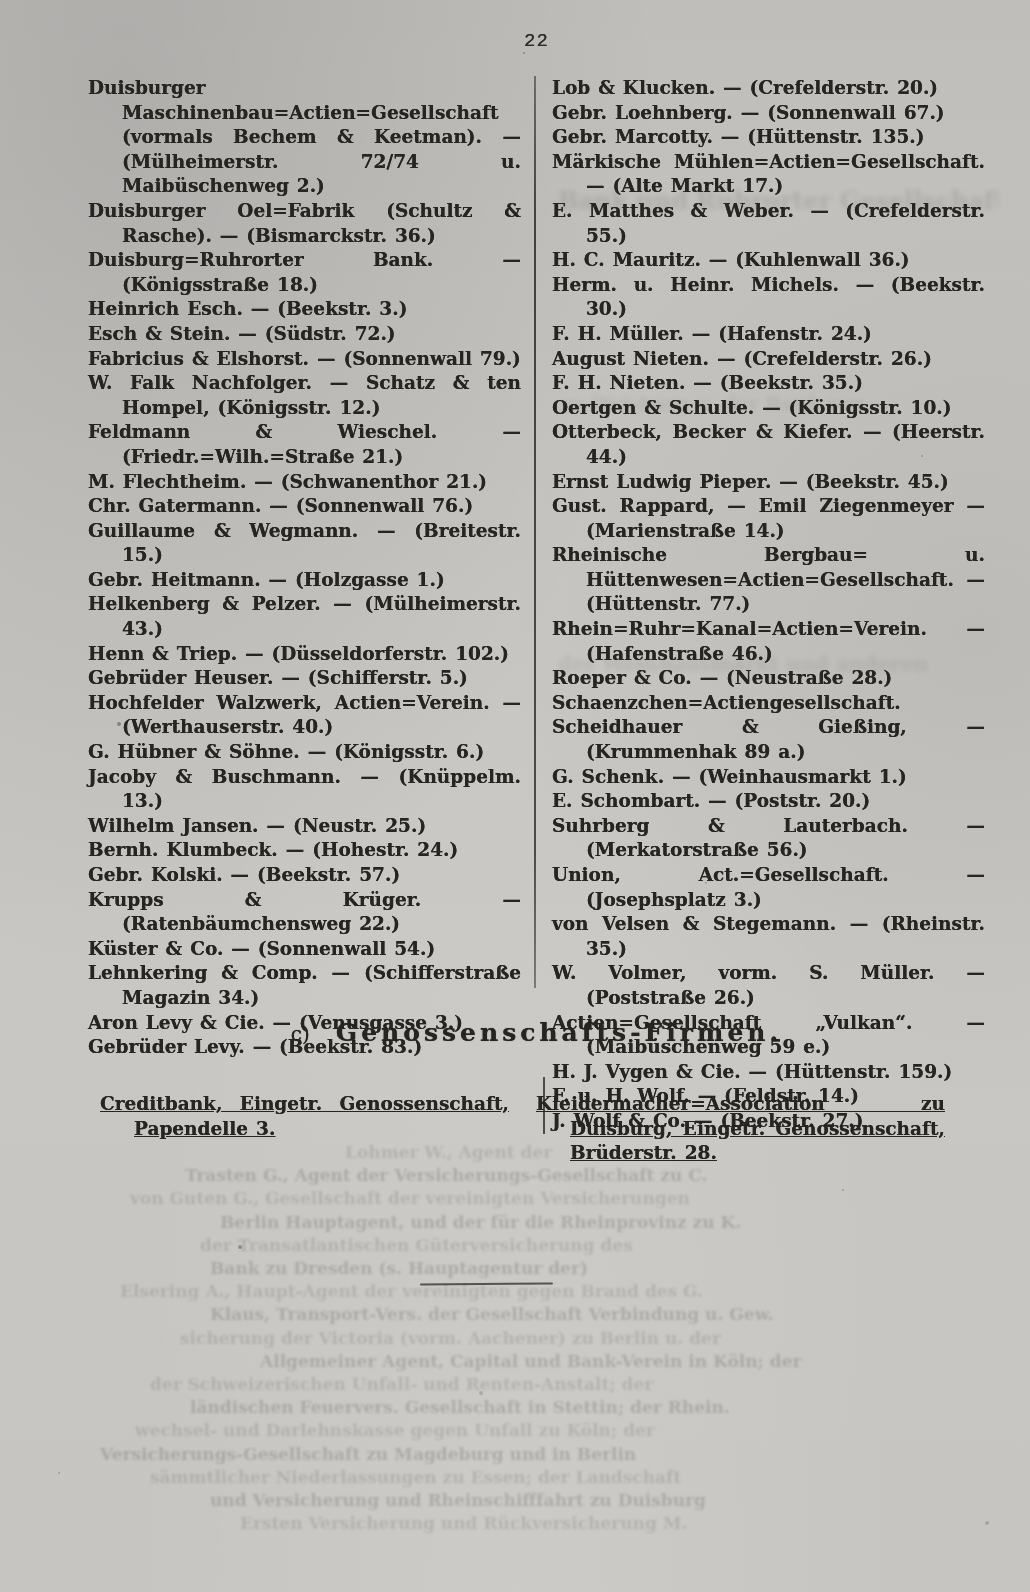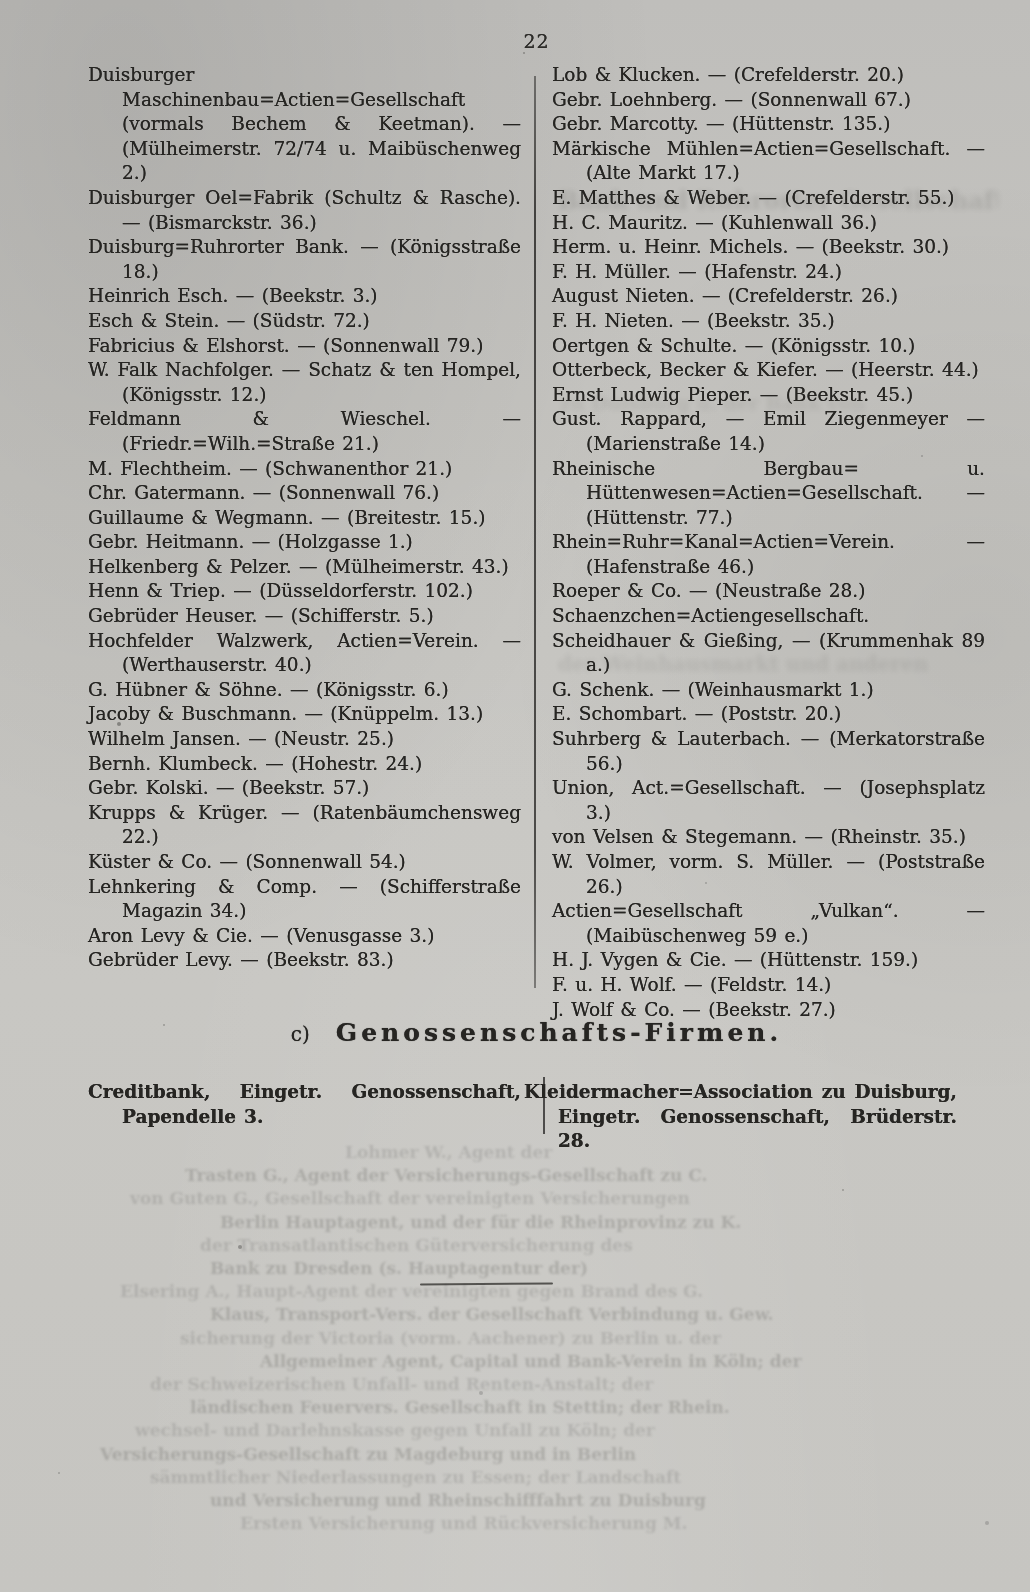--- a/index.html
+++ b/index.html
@@ -10,44 +10,45 @@
       radial-gradient(ellipse at 12% 6%, rgba(0,0,0,0.09), transparent 42%),
       radial-gradient(ellipse at 95% 40%, rgba(0,0,0,0.05), transparent 35%),
       radial-gradient(ellipse at 50% 105%, rgba(255,255,255,0.10), transparent 55%),
       linear-gradient(180deg,#bfbebb 0%,#c5c4c0 30%,#c8c7c3 62%,#c6c5c1 100%);
     color:#262522;
   }
   .page-number{
     position:absolute;top:30px;left:88px;width:897px;text-align:center;
     font-size:19px;letter-spacing:1px;color:#2d2c29;
     text-shadow:0 0 0.6px rgba(20,20,20,.8);
+    font-family:Liberation Mono, monospace;
   }
   .col{
-    position:absolute;top:63px;width:433px;
-    font-size:18.5px;font-weight:normal;line-height:24.6px;
+    position:absolute;top:76px;width:433px;
+    font-size:18.5px;font-weight:bold;line-height:24.6px;
     text-align:justify;word-spacing:1.5px;
     text-shadow:0 0 0.6px rgba(25,25,25,.85);
   }
   .col-left{left:88px;}
   .col-right{left:552px;}
   .col p{margin:0;padding-left:34px;text-indent:-34px;}
   .v-divider{
     position:absolute;left:534px;top:76px;width:2px;height:912px;
     background:linear-gradient(180deg,rgba(45,44,42,.55),rgba(45,44,42,.85) 15%,rgba(45,44,42,.8) 85%,rgba(45,44,42,.5));
   }
   .section-header{
     position:absolute;top:1018px;left:88px;width:897px;text-align:center;
     text-shadow:0 0 0.7px rgba(20,20,20,.85);
   }
   .section-prefix{font-size:20px;font-weight:normal;margin-right:26px;}
   .section-title{font-size:25px;font-weight:bold;letter-spacing:4px;}
   .coop{position:absolute;top:1080px;width:433px;
     font-size:18.5px;font-weight:bold;line-height:24.6px;text-align:justify;
     word-spacing:1.5px;text-shadow:0 0 0.6px rgba(25,25,25,.85);}
-  .coop p{margin:0;padding-left:34px;text-indent:-34px;}
+  .coop p{margin:12px;padding-left:34px;text-indent:-34px;text-decoration:underline;}
   .coop-left{left:88px;}
   .coop-right{left:524px;}
   .v-divider-small{
     position:absolute;left:543px;top:1077px;width:2px;height:57px;
     background:rgba(45,44,42,.8);
   }
   .end-rule{
     position:absolute;left:420px;top:1283px;width:133px;height:2px;
     background:#3f3e3b;border-radius:1px;opacity:.85;transform:rotate(-0.5deg);
   }

